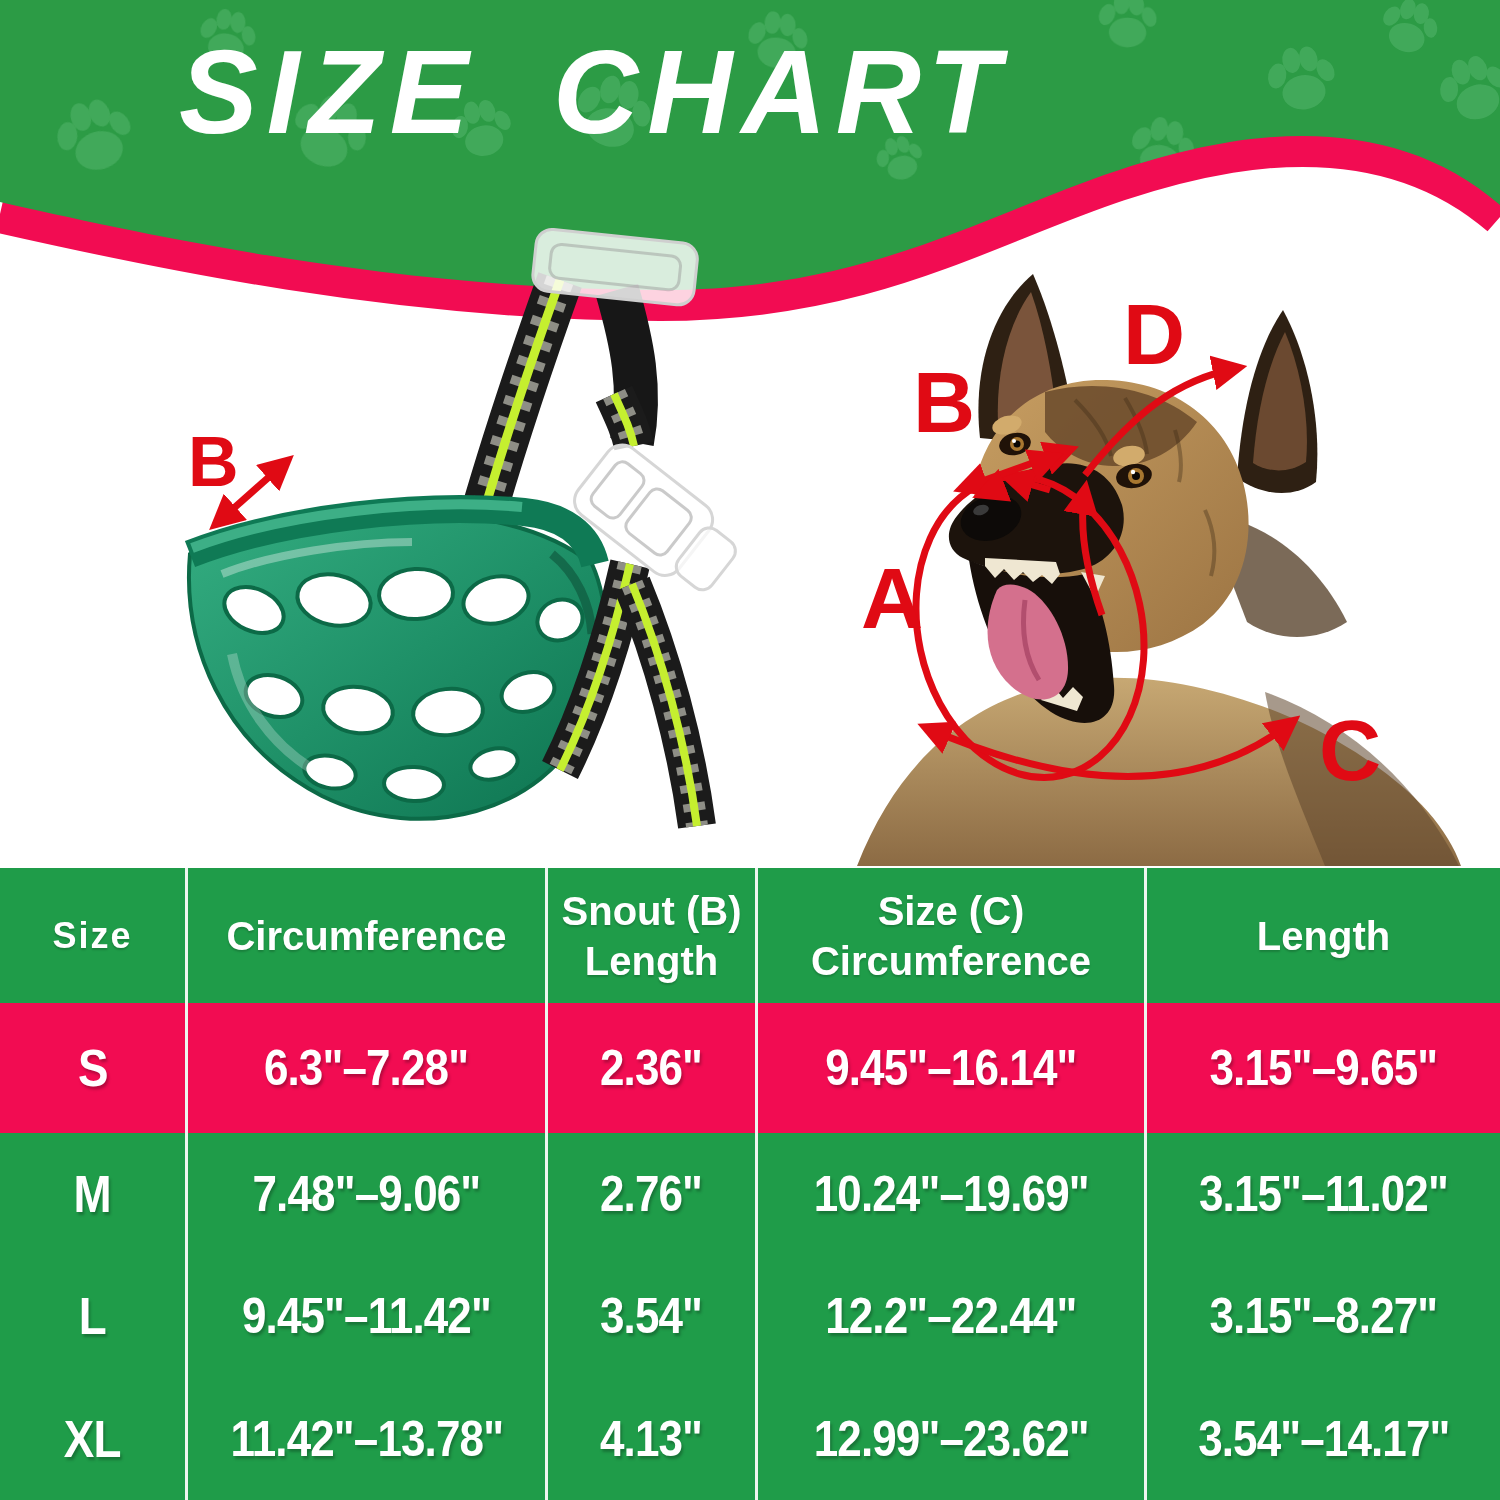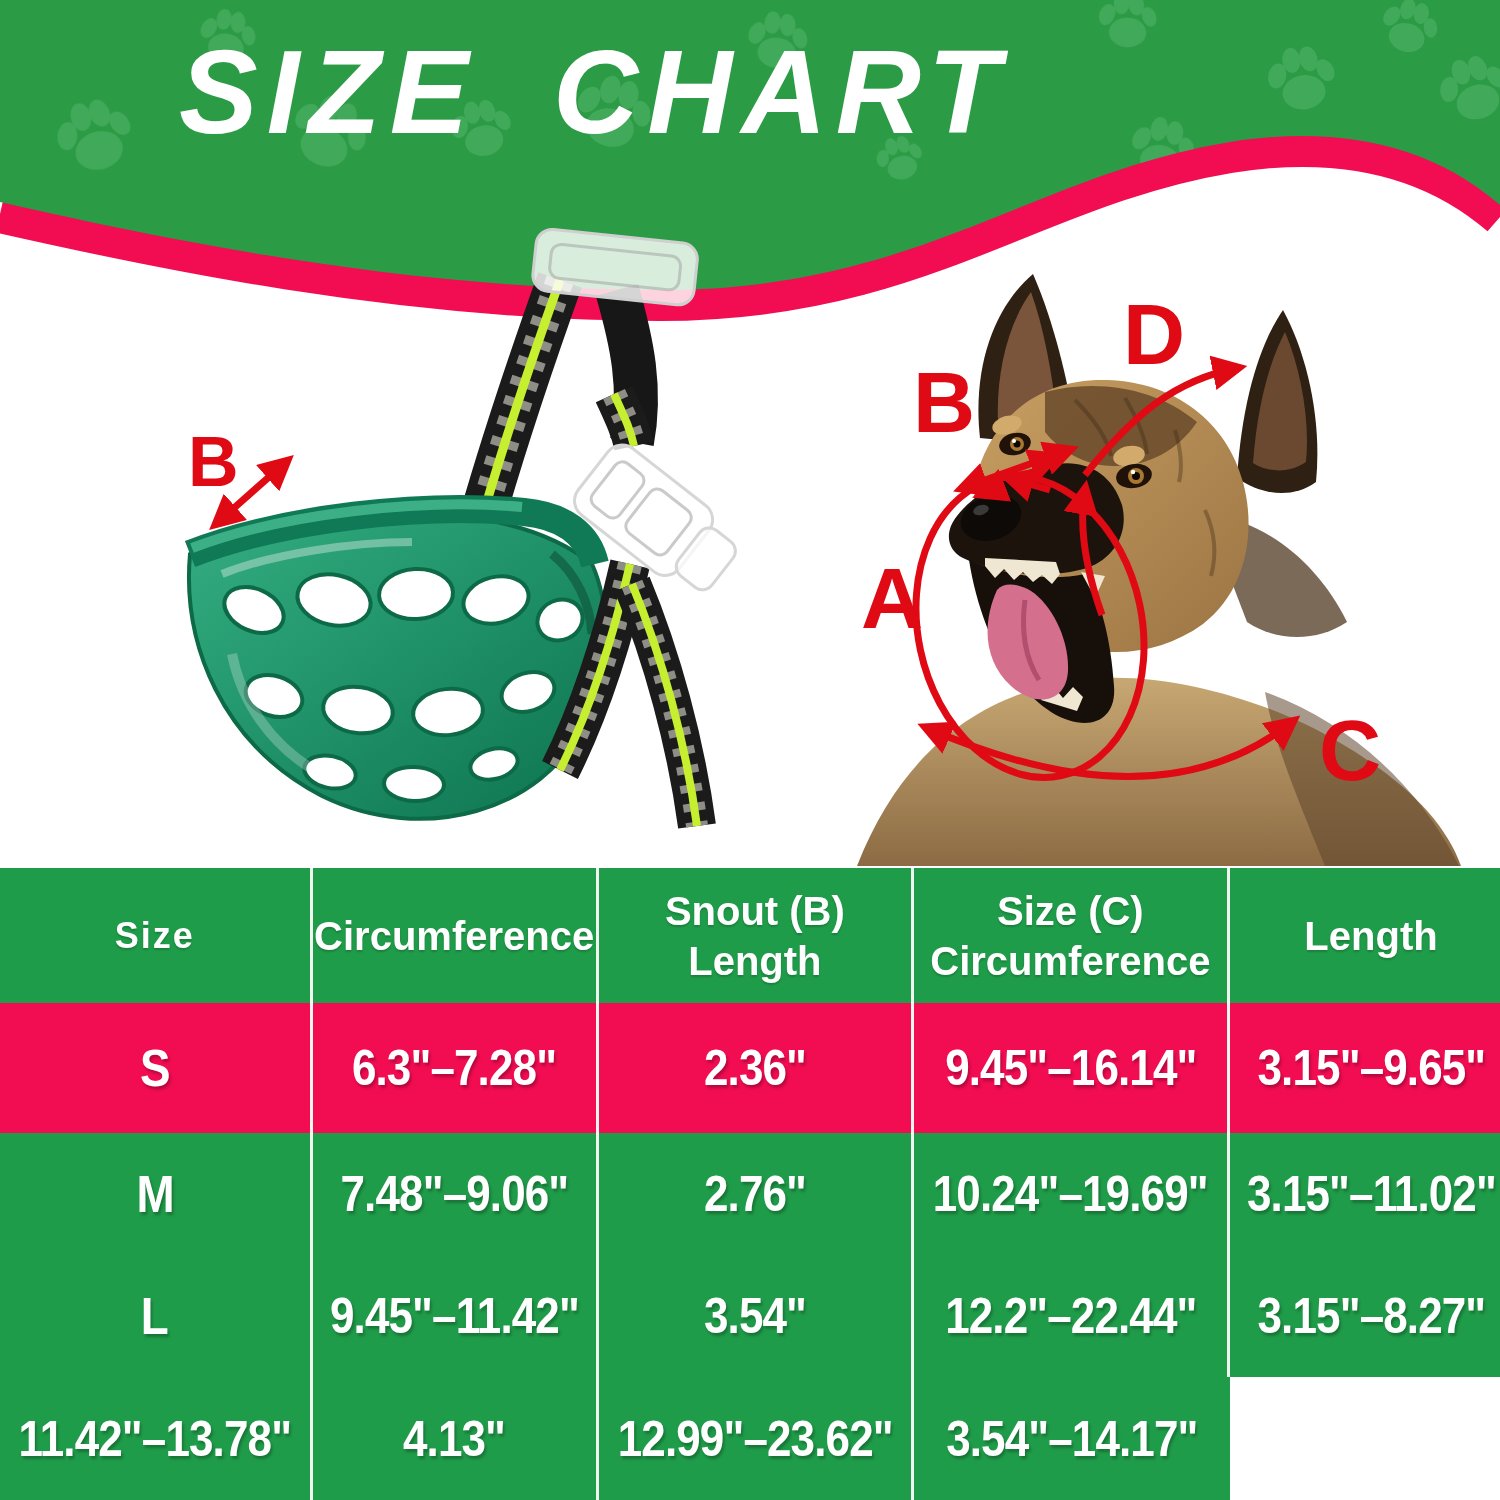--- a/index.html
+++ b/index.html
@@ -315,20 +315,23 @@
         <span class="val">3.54"</span>
       </div>
     <div class="cell row-green divider">
         <span class="val">12.2"–22.44"</span>
       </div>
     <div class="cell row-green">
         <span class="val">3.15"–8.27"</span>
       </div>
 
     <div class="cell row-green divider">
+        <span class="val sz">XL</span>
+      </div>
+    <div class="cell row-green divider">
         <span class="val">11.42"–13.78"</span>
       </div>
     <div class="cell row-green divider">
         <span class="val">4.13"</span>
       </div>
     <div class="cell row-green divider">
         <span class="val">12.99"–23.62"</span>
       </div>
     <div class="cell row-green">
         <span class="val">3.54"–14.17"</span>

